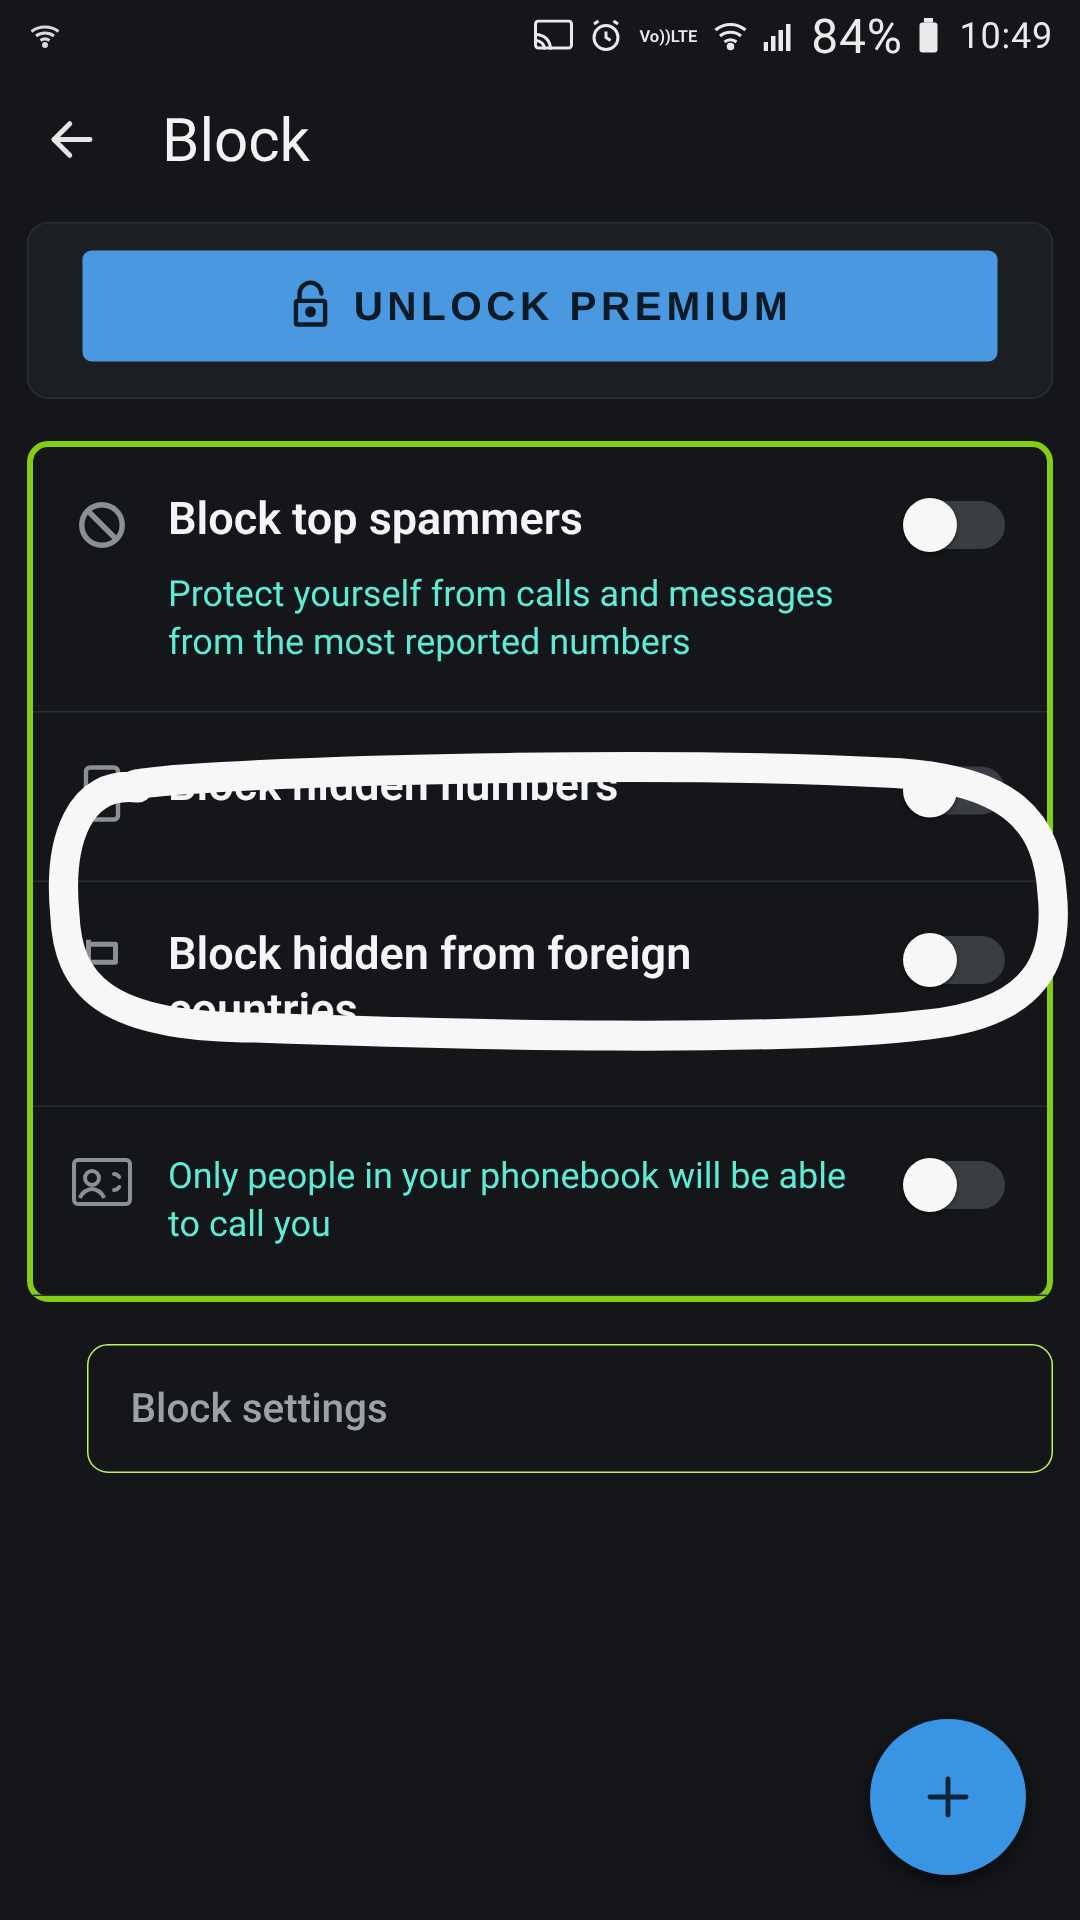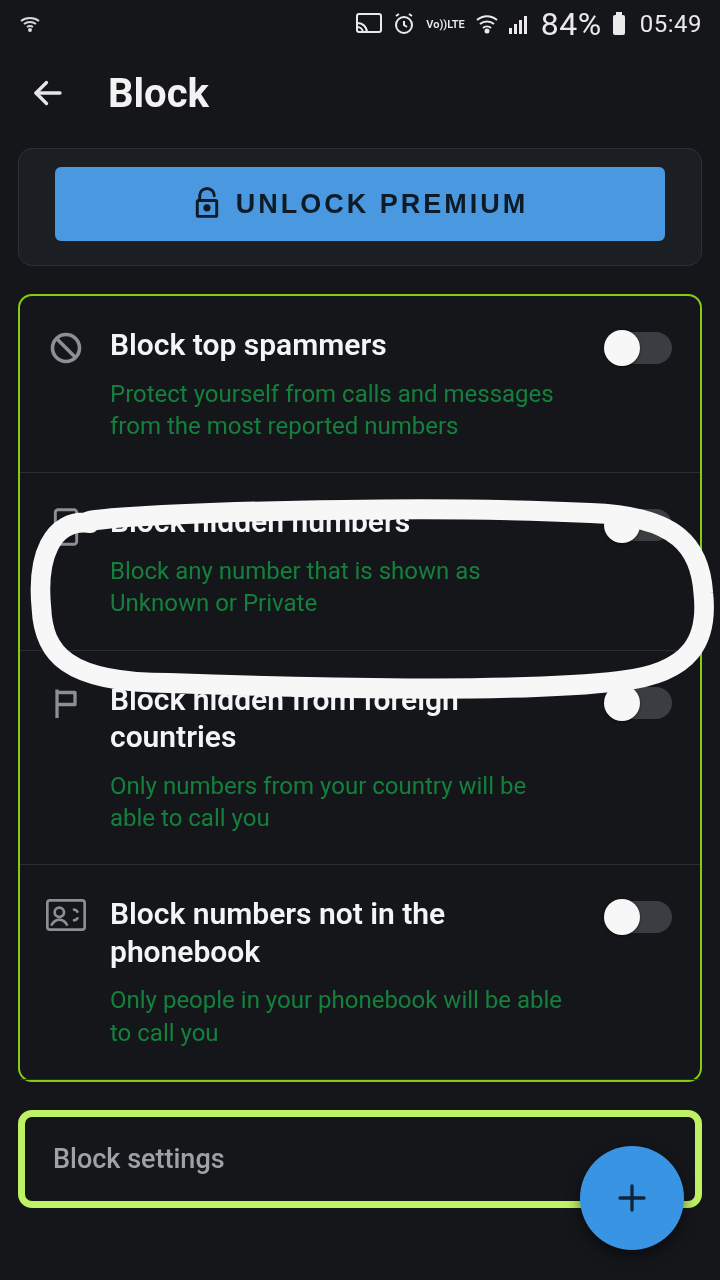--- a/index.html
+++ b/index.html
@@ -9,48 +9,48 @@
   
   .status-bar { height: 48px; display: flex; align-items: center; justify-content: space-between; padding: 0 18px 0 18px; font-size: 22px; color: #eaeaea; }
   .status-left, .status-right { display: flex; align-items: center; gap: 10px; }
   .status-right .battery-pct { font-size: 32px; letter-spacing: .5px; }
   .status-right .clock { font-size: 24px; letter-spacing: .5px; margin-left: 4px; }
   .status-icon { display: inline-flex; align-items: center; justify-content: center; }
 
   
   .header { height: 90px; display: flex; align-items: center; padding: 0 24px; gap: 36px; }
   .back-btn { width: 48px; height: 48px; display:flex; align-items:center; justify-content:center; color:#e6e6e6; }
-  .header-title { font-size: 40px; font-weight: 700; color: #f2f2f2; }
+  .header-title { font-size: 40px; font-weight: 400; color: #f2f2f2; }
 
   
   .content { flex:1; padding: 10px 18px 0 18px; overflow: hidden; position: relative; }
 
   .premium-card { border: 1px solid #2c2f34; border-radius: 14px; padding: 18px 36px 24px 36px; margin-bottom: 28px; background: #1b1e22; }
   .premium-btn { width: 100%; height: 74px; background: #4a99e0; border-radius: 6px; display:flex; align-items:center; justify-content:center; gap: 14px; border:none;text-align:right; }
   .premium-btn .lbl { font-size: 27px; font-weight: 600; letter-spacing: 3px; color: #0e1b26; }
   .premium-btn .lock { color:#0e1b26; }
 
-  .settings-card { border: 2px solid #84cc16; border-radius: 14px; background: #14161a; padding: 0; position: relative; }
+  .settings-card { border: 4px solid #84cc16; border-radius: 14px; background: #14161a; padding: 0; position: relative; }
 
   .row { display:flex; align-items:flex-start; padding: 30px 28px 30px 24px; gap: 22px; border-bottom: 1px solid #2b2e33; position: relative; }
   .row:last-child { border-bottom: none; }
   .row .icon-col { width: 44px; display:flex; justify-content:center; padding-top: 4px; color:#8c8f94; }
   .row .text-col { flex: 1; }
   .row .title { font-size: 30px; font-weight: 600; color:#f2f4f7; line-height: 1.25; margin-bottom: 14px; }
-  .row .desc { font-size: 24px; color:#15803d; line-height: 1.35; max-width: 470px; }
+  .row .desc { font-size: 24px; color:#5eead4; line-height: 1.35; max-width: 470px; }
   .row .toggle-col { width: 80px; display:flex; justify-content:flex-end; align-items:flex-start; padding-top: 6px; }
 
   .toggle { width: 66px; height: 32px; border-radius: 16px; background: #3a3d42; position: relative; }
   .toggle .knob { position:absolute; top:-2px; left:-2px; width:36px; height:36px; background:#f7f7f7; border-radius:50%; box-shadow: 0 1px 3px rgba(0,0,0,.5); }
 
   
   .annot { position:absolute; left: -8px; right: -18px; top: 192px; height: 220px; pointer-events:none; }
   .annot svg { width:100%; height:100%; }
 
-  .bottom-card { border: 7px solid #bef264; border-radius: 14px; background:#14161a; margin-top: 28px; padding: 26px 28px; }
+  .bottom-card { border: 1px solid #bef264; border-radius: 14px; background:#14161a; margin-top: 28px; padding: 26px 28px; margin-left: 40px; }
   .bottom-card .title { font-size: 27px; font-weight: 500; color:#9ea1a6; }
 
   .fab { position:absolute; right: 36px; bottom: 30px; width: 104px; height: 104px; border-radius: 52px; background:#3a94e4; display:flex; align-items:center; justify-content:center; box-shadow: 0 6px 14px rgba(0,0,0,.5); }
   .fab svg { width: 36px; height: 36px; }
 </style>
 </head>
 <body>
 
 <div class="screen">
 
@@ -101,21 +101,21 @@
             <rect x="15" y="2" width="3" height="18"></rect>
           </svg>
       </span>
       <span class="battery-pct">84%</span>
       <span class="status-icon">
         <svg width="14" height="24" viewBox="0 0 14 24" fill="#eaeaea">
             <rect x="4" y="0" width="6" height="3"></rect>
             <rect x="1" y="3" width="12" height="20" rx="2"></rect>
           </svg>
       </span>
-      <span class="clock">05:49</span>
+      <span class="clock">10:49</span>
     </div>
   </div>
 
   <div class="header">
     <div class="back-btn">
       <svg width="36" height="36" viewBox="0 0 24 24" fill="none" stroke="#e6e6e6" stroke-width="2.2" stroke-linecap="round" stroke-linejoin="round">
           <line x1="20" y1="12" x2="4" y2="12"></line>
           <polyline points="11 5 4 12 11 19"></polyline>
         </svg>
     </div>
@@ -163,62 +163,59 @@
         <div class="icon-col">
           <span>
             <svg width="30" height="40" viewBox="0 0 20 30" fill="none" stroke="#8c8f94" stroke-width="2.2">
                 <rect x="2" y="2" width="16" height="26" rx="2"></rect>
                 <text x="10" y="19" text-anchor="middle" font-size="14" fill="#8c8f94" font-family="sans-serif" font-weight="bold">?</text>
               </svg>
           </span>
         </div>
         <div class="text-col">
           <div class="title">Block hidden numbers</div>
-          <div class="desc">Block any number that is shown as Unknown or Private</div>
         </div>
         <div class="toggle-col">
           <div class="toggle">
               <div class="knob"></div>
             </div>
         </div>
       </div>
 
       <div class="row">
         <div class="icon-col">
           <span>
             <svg width="36" height="36" viewBox="0 0 24 24" fill="none" stroke="#8c8f94" stroke-width="2.2" stroke-linejoin="round">
                 <line x1="6" y1="3" x2="6" y2="22"></line>
                 <path d="M6 5h12v8H6"></path>
               </svg>
           </span>
         </div>
         <div class="text-col">
           <div class="title">Block hidden from foreign countries</div>
-          <div class="desc">Only numbers from your country will be able to call you</div>
         </div>
         <div class="toggle-col">
           <div class="toggle">
               <div class="knob"></div>
             </div>
         </div>
       </div>
 
       <div class="row">
         <div class="icon-col">
           <span>
             <svg width="40" height="32" viewBox="0 0 30 24" fill="none" stroke="#8c8f94" stroke-width="2">
                 <rect x="1" y="1" width="28" height="22" rx="2"></rect>
                 <circle cx="10" cy="10" r="3.5"></circle>
                 <path d="M4 20c1-3 4-4.5 6-4.5s5 1.5 6 4.5"></path>
                 <path d="M21 8c1 0 2 .6 2.6 1.5M21 16c1 0 2-.6 2.6-1.5" stroke-linecap="round"></path>
               </svg>
           </span>
         </div>
         <div class="text-col">
-          <div class="title">Block numbers not in the phonebook</div>
           <div class="desc">Only people in your phonebook will be able to call you</div>
         </div>
         <div class="toggle-col">
           <div class="toggle">
               <div class="knob"></div>
             </div>
         </div>
       </div>
 
       <div class="annot">

